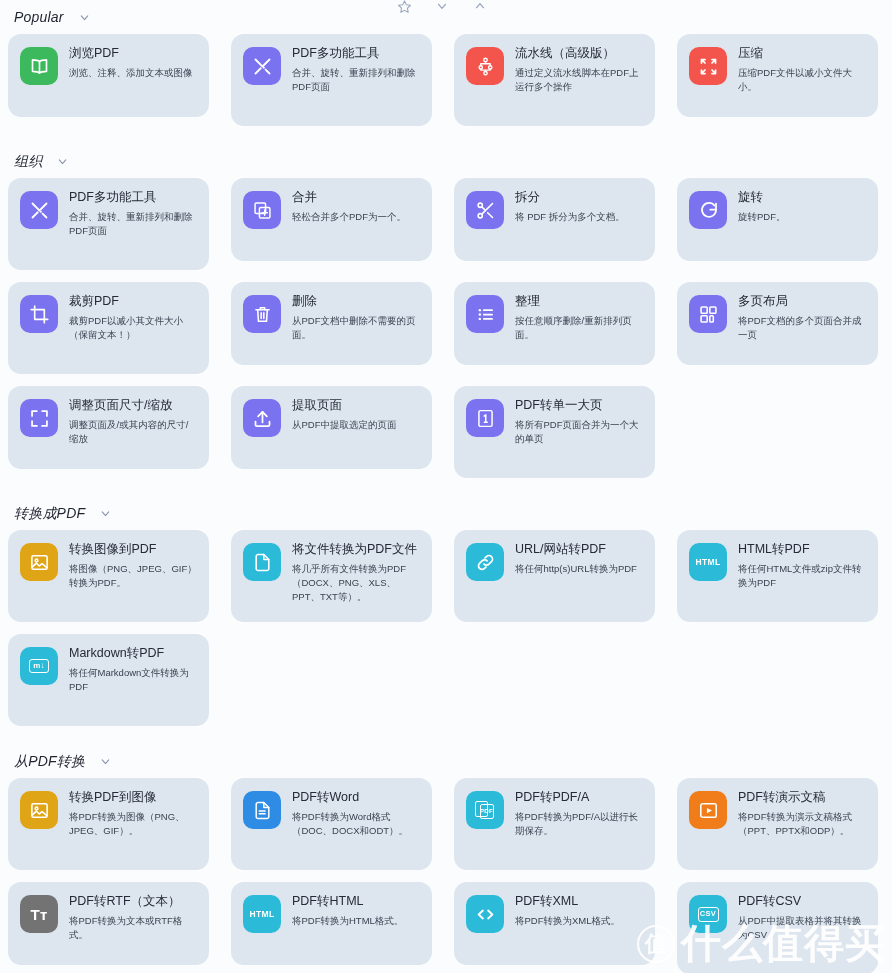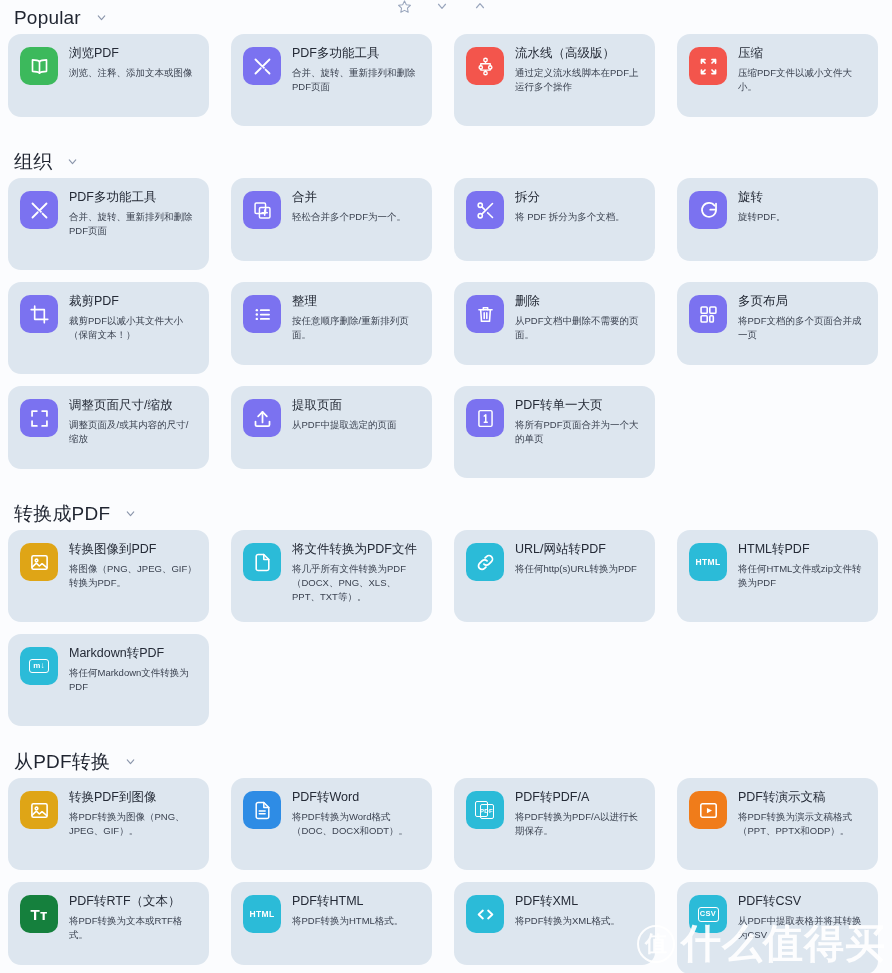--- a/index.html
+++ b/index.html
@@ -37,25 +37,26 @@
 
   
   .section-head {
     display: flex;
     align-items: center;
     gap: 14px;
     padding: 0 6px;
     height: 34px;
   }
   .section-title {
-    font-size: 19px;
+    font-size: 14px;
     font-weight: 400;
     color: #1f2430;
     letter-spacing: .2px;
     line-height: 1;
+    font-style: italic;
   }
   .section-chevron {
     color: #8b96ab;
     display: flex;
     align-items: center;
   }
 
   
   .grid {
     display: grid;
@@ -301,47 +302,47 @@
                 <path d="M2.5 6.5h15v15"></path>
               </svg>
             </span>
             <span class="card-body">
               <span class="card-title">裁剪PDF</span>
               <span class="card-desc">裁剪PDF以减小其文件大小（保留文本！）</span>
             </span>
           </div>
           <div class="card">
             <span class="card-icon" style="background:#7b72f0">
+              <svg width="21" height="21" viewBox="0 0 24 24" fill="none" stroke="currentColor" stroke-width="1.8" stroke-linecap="round" stroke-linejoin="round">
+                <path d="M4.5 6.5h15"></path>
+                <path d="M9.5 6.5V4.2h5v2.3"></path>
+                <path d="M6.5 6.5l.9 13.3h9.2l.9-13.3"></path>
+                <line x1="10.5" y1="10" x2="10.5" y2="16.5"></line>
+                <line x1="13.5" y1="10" x2="13.5" y2="16.5"></line>
+              </svg>
+            </span>
+            <span class="card-body">
+              <span class="card-title">删除</span>
+              <span class="card-desc">从PDF文档中删除不需要的页面。</span>
+            </span>
+          </div>
+          <div class="card">
+            <span class="card-icon" style="background:#7b72f0">
               <svg width="21" height="21" viewBox="0 0 24 24" fill="none" stroke="currentColor" stroke-width="2" stroke-linecap="round" stroke-linejoin="round">
                 <circle cx="5.5" cy="7" r="1.4" fill="currentColor" stroke="none"></circle>
                 <circle cx="5.5" cy="12" r="1.4" fill="currentColor" stroke="none"></circle>
                 <circle cx="5.5" cy="17" r="1.4" fill="currentColor" stroke="none"></circle>
                 <line x1="10" y1="7" x2="19.5" y2="7"></line>
                 <line x1="10" y1="12" x2="19.5" y2="12"></line>
                 <line x1="10" y1="17" x2="19.5" y2="17"></line>
               </svg>
             </span>
             <span class="card-body">
               <span class="card-title">整理</span>
               <span class="card-desc">按任意顺序删除/重新排列页面。</span>
-            </span>
-          </div>
-          <div class="card">
-            <span class="card-icon" style="background:#7b72f0">
-              <svg width="21" height="21" viewBox="0 0 24 24" fill="none" stroke="currentColor" stroke-width="1.8" stroke-linecap="round" stroke-linejoin="round">
-                <path d="M4.5 6.5h15"></path>
-                <path d="M9.5 6.5V4.2h5v2.3"></path>
-                <path d="M6.5 6.5l.9 13.3h9.2l.9-13.3"></path>
-                <line x1="10.5" y1="10" x2="10.5" y2="16.5"></line>
-                <line x1="13.5" y1="10" x2="13.5" y2="16.5"></line>
-              </svg>
-            </span>
-            <span class="card-body">
-              <span class="card-title">删除</span>
-              <span class="card-desc">从PDF文档中删除不需要的页面。</span>
             </span>
           </div>
           <div class="card">
             <span class="card-icon" style="background:#7b72f0">
               <svg width="21" height="21" viewBox="0 0 24 24" fill="none" stroke="currentColor" stroke-width="1.8" stroke-linecap="round" stroke-linejoin="round">
                 <rect x="3.5" y="3.5" width="7" height="7" rx="1.2"></rect>
                 <rect x="13.5" y="3.5" width="7" height="7" rx="1.2"></rect>
                 <rect x="3.5" y="13.5" width="7" height="7" rx="1.2"></rect>
                 <rect x="13.5" y="13.5" width="4" height="7" rx="1.2"></rect>
               </svg>
@@ -521,21 +522,21 @@
                 <rect x="3.2" y="4.2" width="17.6" height="15.6" rx="2"></rect>
                 <polygon points="10.2 9 16 12 10.2 15" fill="currentColor" stroke="none"></polygon>
               </svg>
             </span>
             <span class="card-body">
               <span class="card-title">PDF转演示文稿</span>
               <span class="card-desc">将PDF转换为演示文稿格式（PPT、PPTX和ODP）。</span>
             </span>
           </div>
           <div class="card">
-            <span class="card-icon" style="background:#15803d">
+            <span class="card-icon" style="background:#737373">
               <span class="txtglyph big">Tт</span>
             </span>
             <span class="card-body">
               <span class="card-title">PDF转RTF（文本）</span>
               <span class="card-desc">将PDF转换为文本或RTF格式。</span>
             </span>
           </div>
           <div class="card">
             <span class="card-icon" style="background:#2bbbd8">
               <span class="txtglyph" style="font-size:8.5px;">HTML</span>

